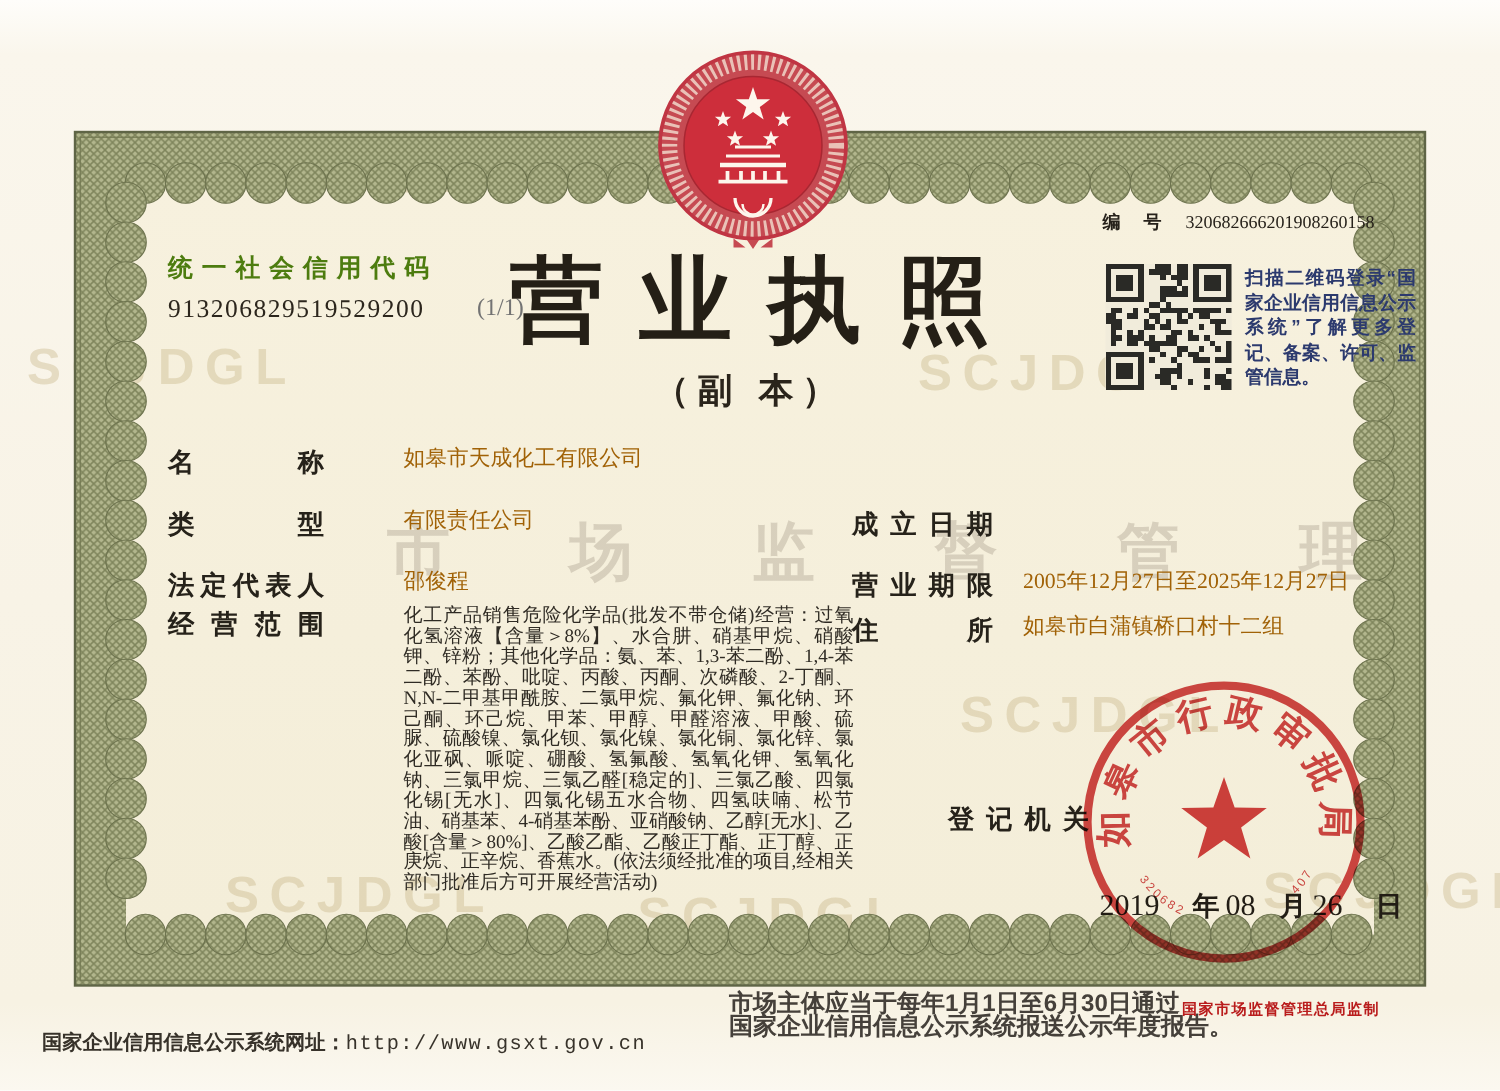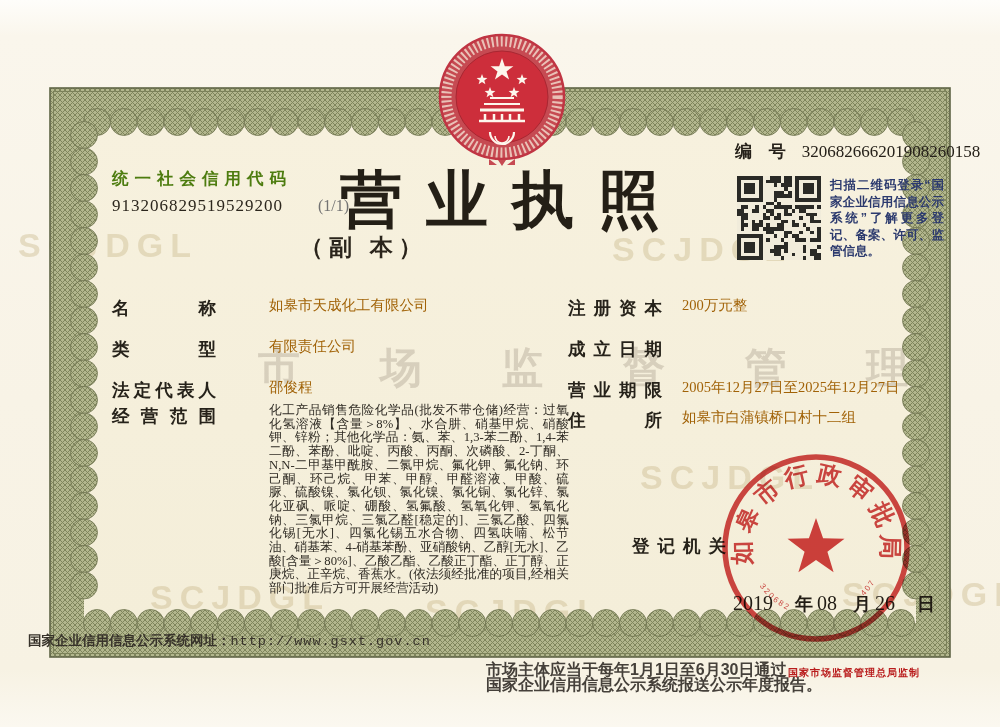--- a/index.html
+++ b/index.html
@@ -23,23 +23,23 @@
   svg.frame{position:absolute;left:0;top:0;}
 
   
   .credit-label{left:112px;top:168px;font-family:"Liberation Sans",sans-serif;font-weight:bold;
       font-size:16.5px;letter-spacing:6px;color:#4d7c0f;}
   .credit-code{left:112px;top:196px;font-size:17px;color:#2c261d;letter-spacing:1px;}
   .credit-page{left:318px;top:197px;font-size:16px;color:#737373;}
   .title{left:300px;top:158px;width:400px;text-align:center;
       font-family:"Liberation Sans",sans-serif;font-weight:900;font-size:62px;
       letter-spacing:24px;text-indent:24px;color:#241f16;}
-  .subtitle{left:300px;top:232px;width:400px;text-align:left;font-size:23px;
+  .subtitle{left:300px;top:245px;width:400px;text-align:center;font-size:23px;
       letter-spacing:6px;color:#2a241b;font-weight:bold;}
-  .serial{left:735px;top:140px;font-size:17px;color:#26211a;white-space:nowrap;}
+  .serial{left:735px;top:140px;font-size:12px;color:#26211a;white-space:nowrap;}
   .serial b{font-family:"Liberation Sans",sans-serif;letter-spacing:6px;margin-right:10px;}
   .qr-box{left:737px;top:176px;width:84px;height:84px;background:#f1ecdb;}
   .qr-caption{left:830px;top:177px;width:114px;font-family:Liberation Sans, sans-serif;
       font-weight:bold;font-size:12.5px;line-height:16.5px;color:#2c3a6e;
       text-align:justify;}
 
   
   .row{position:absolute;display:flex;}
   .flabel{font-family:"Liberation Sans",sans-serif;font-weight:bold;font-size:17.5px;
       color:#26221a;width:104px;text-align:justify;text-align-last:justify;flex:none;}
@@ -52,21 +52,21 @@
   .scope{font-size:12.7px;line-height:13.7px;width:292px;text-align:justify;color:#2f2b24;}
 
   
   .reg-label{left:632px;top:534px;font-family:"Liberation Sans",sans-serif;font-weight:bold;
       font-size:17.5px;letter-spacing:8px;color:#26221a;}
   .date-row{left:733px;top:592px;font-size:20px;color:#221d15;white-space:nowrap;}
   .date-row .u{font-family:"Liberation Sans",sans-serif;font-weight:bold;font-size:18px;}
   svg.seal{position:absolute;left:716px;top:448px;mix-blend-mode:multiply;opacity:.93;}
 
   
-  .footer-left{left:28px;top:632px;font-size:13.5px;color:#37322a;white-space:nowrap;text-align:right;}
+  .footer-left{left:28px;top:686px;font-size:13.5px;color:#37322a;white-space:nowrap;text-align:right;}
   .footer-left .lab{font-family:"Liberation Sans",sans-serif;font-weight:bold;}
   .footer-left .url{font-family:"Liberation Mono",monospace;font-size:13.5px;letter-spacing:1px;}
   .footer-mid{left:486px;top:663px;font-family:"Liberation Sans",sans-serif;font-weight:bold;
       font-size:16px;line-height:14.5px;color:#45403a;}
   .footer-right{left:788px;top:666px;font-family:"Liberation Sans",sans-serif;font-weight:bold;
       font-size:10px;color:#b91c1c;letter-spacing:1px;}
 </style>
 </head>
 <body>
 
@@ -402,24 +402,20 @@
   </div>
   <div class="row left-row" style="top:378px;">
     <div class="flabel">法定代表人</div>
     <div class="fvalue">邵俊程</div>
   </div>
   <div class="row left-row" style="top:404px;">
     <div class="flabel">经营范围</div>
     <div class="fvalue scope">化工产品销售危险化学品(批发不带仓储)经营：过氧化氢溶液【含量＞8%】、水合肼、硝基甲烷、硝酸钾、锌粉；其他化学品：氨、苯、1,3-苯二酚、1,4-苯二酚、苯酚、吡啶、丙酸、丙酮、次磷酸、2-丁酮、N,N-二甲基甲酰胺、二氯甲烷、氟化钾、氟化钠、环己酮、环己烷、甲苯、甲醇、甲醛溶液、甲酸、硫脲、硫酸镍、氯化钡、氯化镍、氯化铜、氯化锌、氯化亚砜、哌啶、硼酸、氢氟酸、氢氧化钾、氢氧化钠、三氯甲烷、三氯乙醛[稳定的]、三氯乙酸、四氯化锡[无水]、四氯化锡五水合物、四氢呋喃、松节油、硝基苯、4-硝基苯酚、亚硝酸钠、乙醇[无水]、乙酸[含量＞80%]、乙酸乙酯、乙酸正丁酯、正丁醇、正庚烷、正辛烷、香蕉水。(依法须经批准的项目,经相关部门批准后方可开展经营活动)</div>
   </div>
 
-  <div class="row right-row" style="top:296px;">
-    <div class="flabel">注册资本</div>
-    <div class="fvalue">200万元整</div>
-  </div>
   <div class="row right-row" style="top:337px;">
     <div class="flabel">成立日期</div>
   </div>
   <div class="row right-row" style="top:378px;">
     <div class="flabel">营业期限</div>
     <div class="fvalue">2005年12月27日至2025年12月27日</div>
   </div>
   <div class="row right-row" style="top:408px;">
     <div class="flabel">住所</div>
     <div class="fvalue">如皋市白蒲镇桥口村十二组</div>

